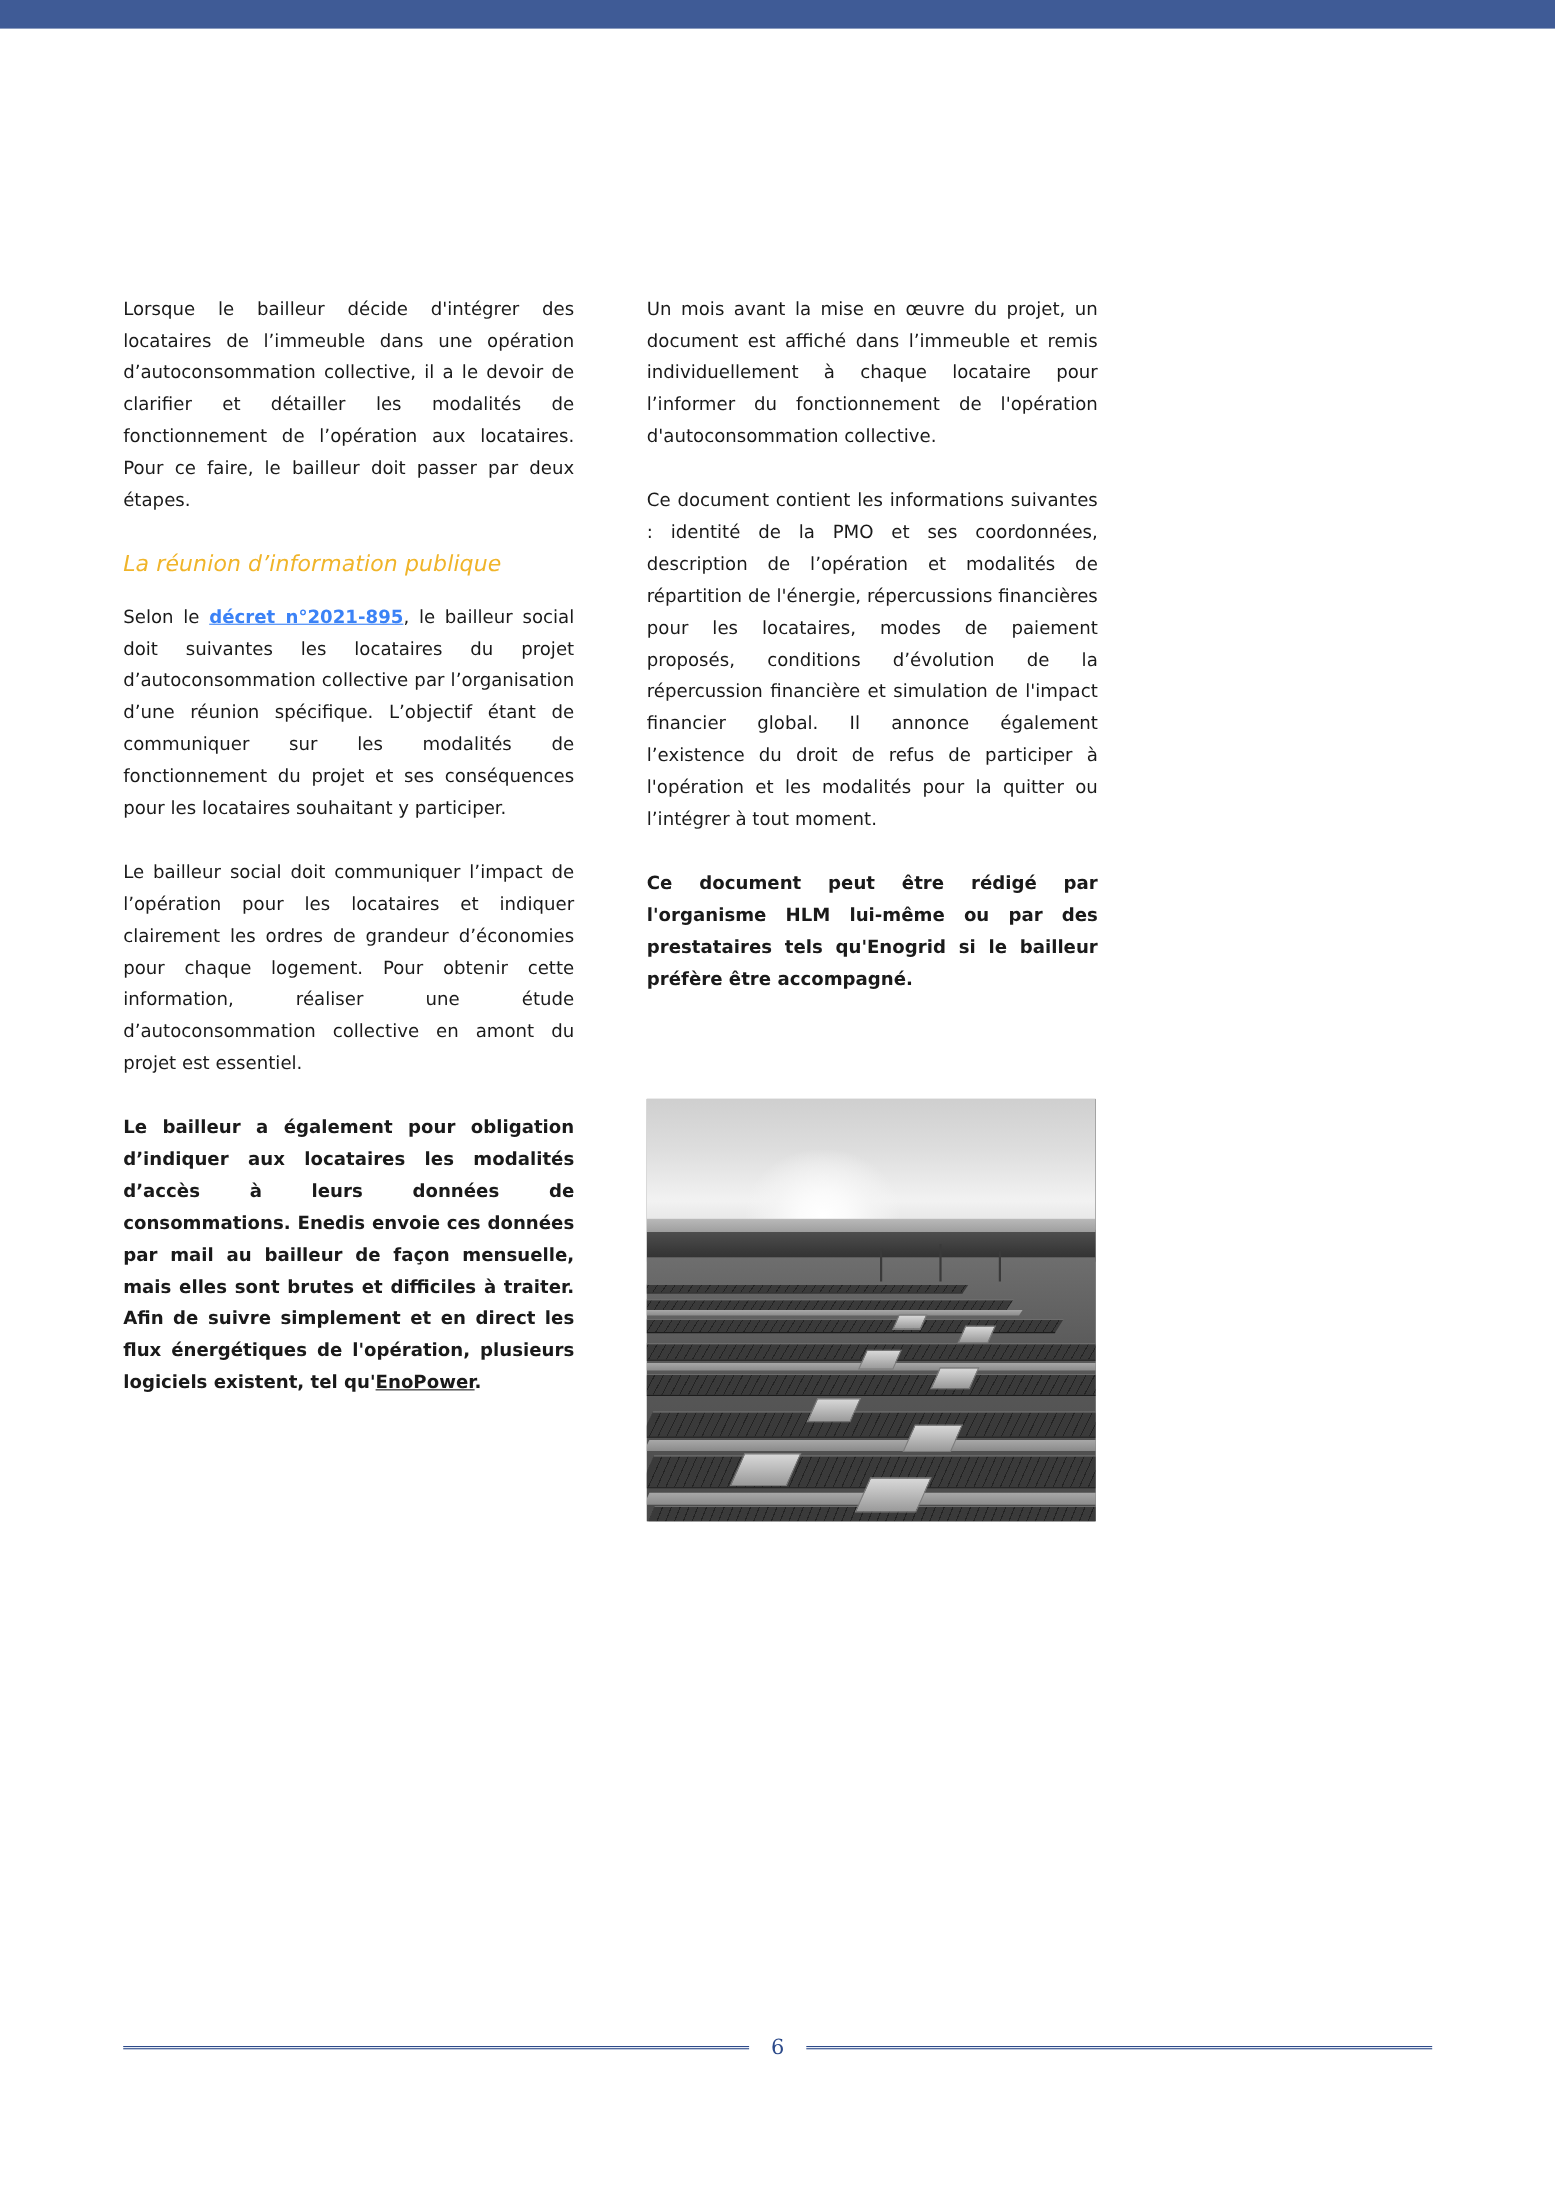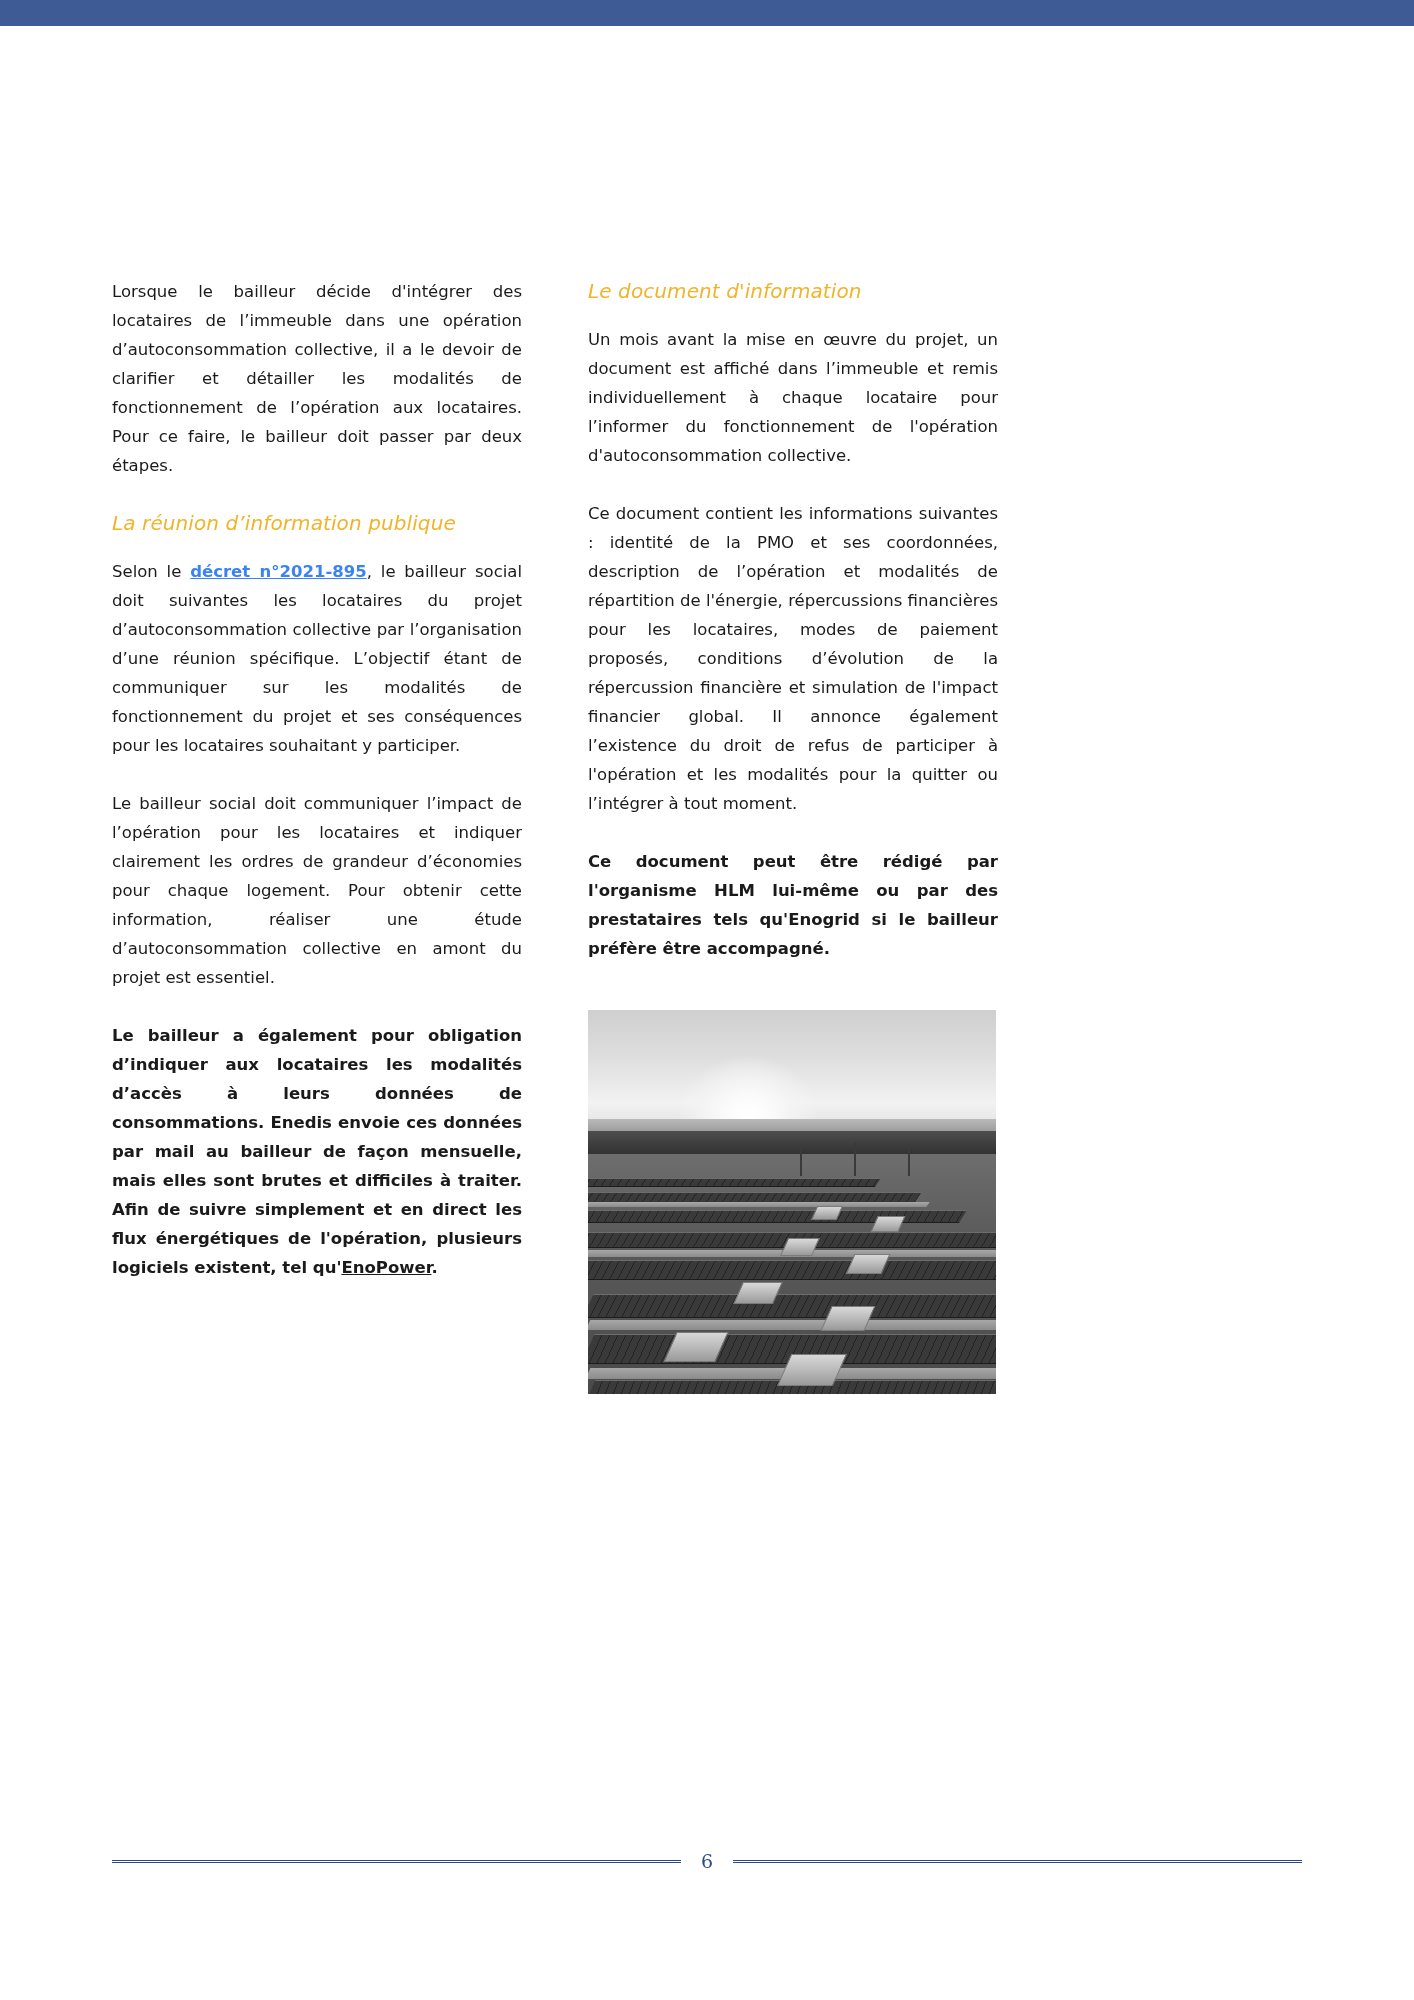--- a/index.html
+++ b/index.html
@@ -40,21 +40,21 @@
     font-weight: bold;
     line-height: 1.5;
     letter-spacing: 0.4px;
     color: #3f5b96;
     text-transform: uppercase;
   }
 
   .columns {
     position: absolute;
     left: 112px;
-    top: 251px;
+    top: 240px;
     width: 1190px;
     height: 1450px;
   }
 
   .col {
     position: absolute;
     top: 0;
     width: 410px;
   }
   .col-left  { left: 0px; }
@@ -202,21 +202,20 @@
       <p class="body"><span>Selon le </span><a class="lnk" href="#">décret n°2021-895</a><span>, le bailleur social doit suivantes les locataires du projet d’autoconsommation collective par l’organisation d’une réunion spécifique. L’objectif étant de communiquer sur les modalités de fonctionnement du projet et ses conséquences pour les locataires souhaitant y participer.</span></p>
 
       <p class="body">Le bailleur social doit communiquer l’impact de l’opération pour les locataires et indiquer clairement les ordres de grandeur d’économies pour chaque logement. Pour obtenir cette information, réaliser une étude d’autoconsommation collective en amont du projet est essentiel.</p>
 
       <p class="body"><span>Le bailleur a également pour obligation d’indiquer aux locataires les modalités d’accès à leurs données de consommations. Enedis envoie ces données par mail au bailleur de façon mensuelle, mais elles sont brutes et difficiles à traiter. Afin de suivre simplement et en direct les flux énergétiques de l'opération, plusieurs logiciels existent, tel qu'</span><a class="lnk-plain" href="#">EnoPower</a><span>.</span></p>
 
     </div>
 
     <div class="col col-right">
 
-      <h2 class="sub first">Le document d'information</h2>
 
       <p class="body">Un mois avant la mise en œuvre du projet, un document est affiché dans l’immeuble et remis individuellement à chaque locataire pour l’informer du fonctionnement de l'opération d'autoconsommation collective.</p>
 
       <p class="body">Ce document contient les informations suivantes : identité de la PMO et ses coordonnées, description de l’opération et modalités de répartition de l'énergie, répercussions financières pour les locataires, modes de paiement proposés, conditions d’évolution de la répercussion financière et simulation de l'impact financier global. Il annonce également l’existence du droit de refus de participer à l'opération et les modalités pour la quitter ou l’intégrer à tout moment.</p>
 
       <p class="body">Ce document peut être rédigé par l'organisme HLM lui-même ou par des prestataires tels qu'Enogrid si le bailleur préfère être accompagné.</p>
 
     </div>
 
     <figure class="photo-wrap">

